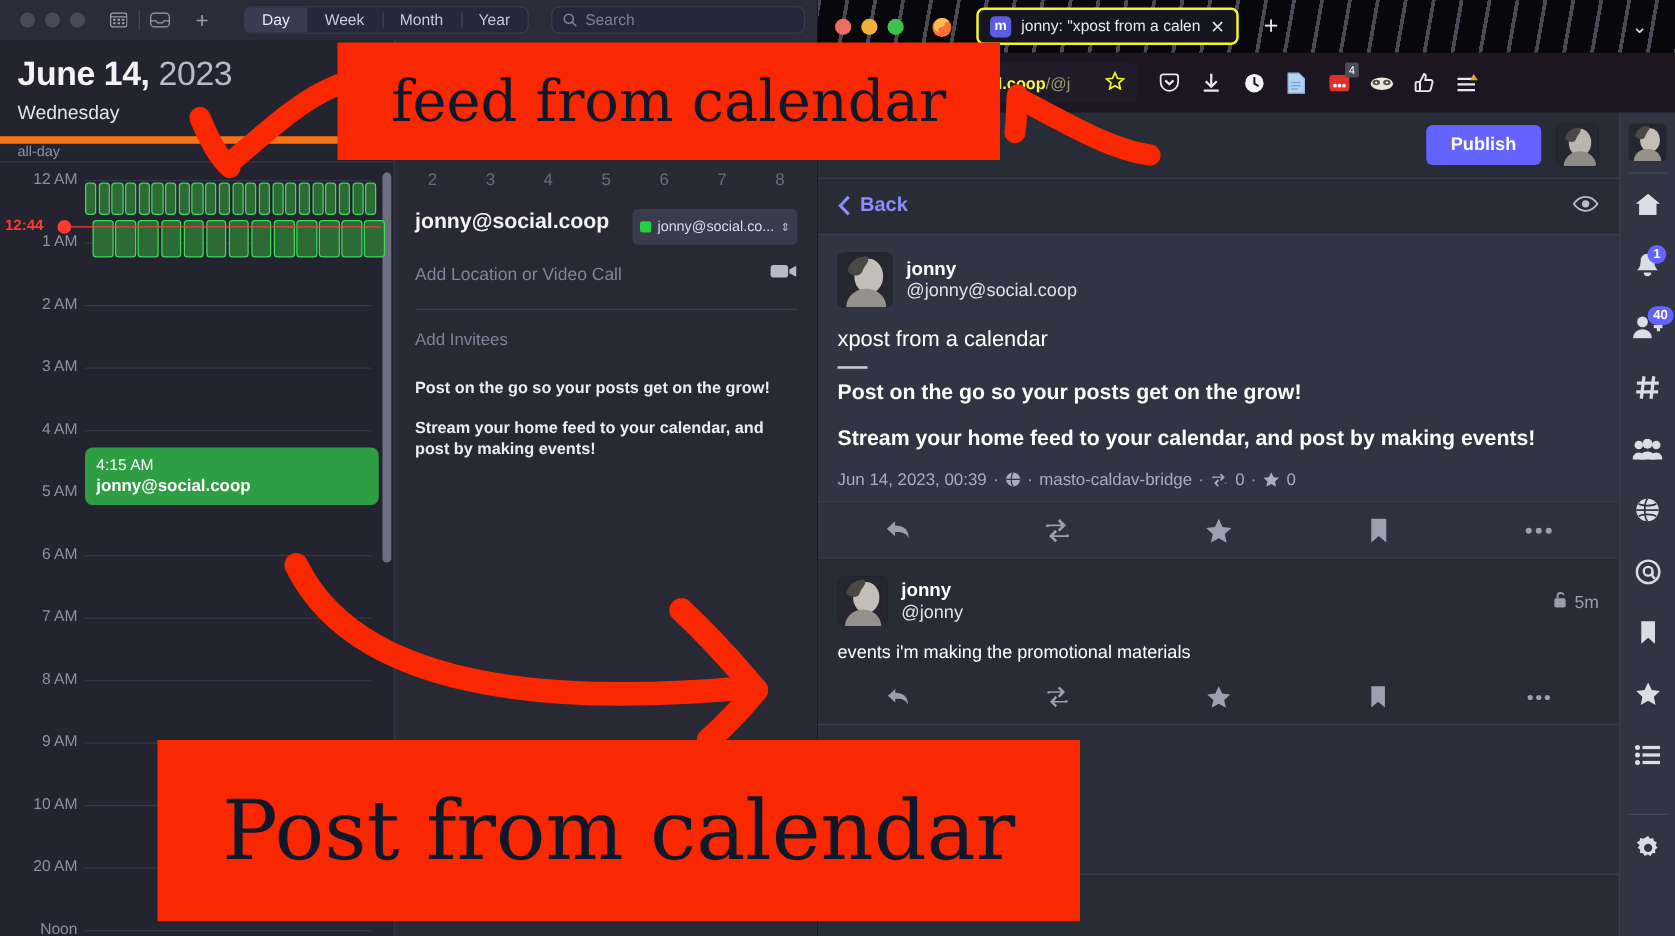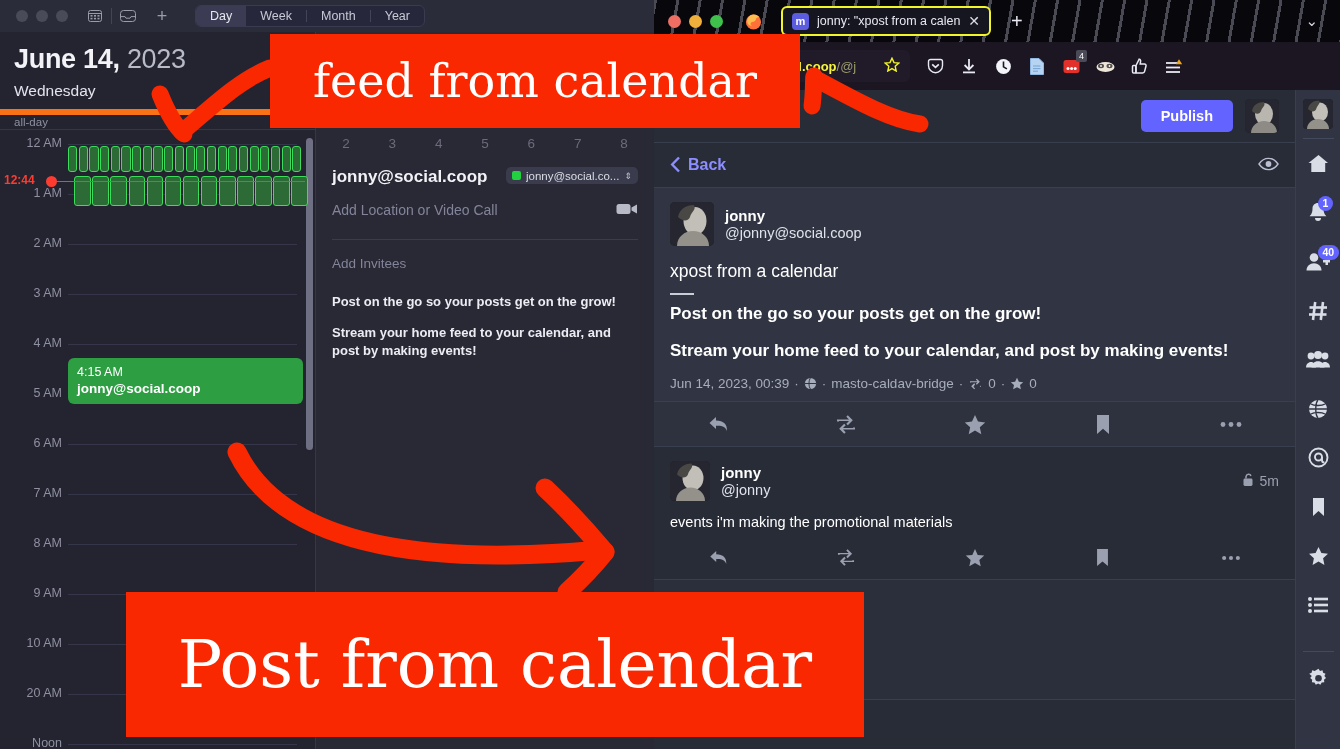--- a/index.html
+++ b/index.html
@@ -104,21 +104,21 @@
     background: #ff3b30; color: #fff; border-radius: 50%; width: 22px; height: 22px;
     line-height: 22px; margin: -4px 3px;
   }
   .d-title-row { display: flex; gap: 8px; margin-top: 16px; }
   .d-title {
     flex: 1 1 auto; font-size: 17px; font-weight: bold; color: #f2f2f7; line-height: 1.22;
     word-break: break-all;
   }
   .cal-pick {
     flex: 0 0 auto; align-self: flex-start; background: #3a3b4c; border-radius: 5px;
-    height: 17px; display: flex; align-items: center; gap: 5px; padding: 0 6px;
+    height: 29px; display: flex; align-items: center; gap: 5px; padding: 0 6px;
     font-size: 11.5px; color: #dcdce6; max-width: 140px;
   }
   .cal-pick .sw { width: 9px; height: 9px; background: #22d13f; border-radius: 2px; flex: 0 0 auto; }
   .cal-pick .nm { overflow: hidden; white-space: nowrap; text-overflow: ellipsis; }
   .cal-pick .ch { font-size: 9px; color: #c3c4d2; }
   .d-loc {
     margin-top: 14px; display: flex; align-items: center; justify-content: space-between;
     font-size: 14px; color: #83849a;
   }
   .d-when {
@@ -262,21 +262,21 @@
     width: 45px; height: 49px; display: flex; align-items: center; justify-content: center;
     color: #d9dde6; position: relative;
   }
   .nav-i .bdg {
     position: absolute; top: 6px; left: 22px; background: #6364ff; color: #fff;
     font-size: 10.5px; font-weight: bold; border-radius: 8px; padding: 1px 5px; line-height: 13px;
   }
 
   
   .ann {
-    position: absolute; background: #fa2800; color: #ffffff; z-index: 40;
+    position: absolute; background: #fa2800; color: #0f172a; z-index: 40;
     display: flex; align-items: center; justify-content: center;
     font-family: "DejaVu Serif", serif; white-space: nowrap;
   }
   #ann1 { left: 270px; top: 34px; width: 530px; height: 94px; font-size: 46px; }
   #ann2 { left: 126px; top: 592px; width: 738px; height: 145px; font-size: 66px; }
   .arrow { position: absolute; z-index: 39; pointer-events: none; }
 </style>
 </head>
 <body>
 
@@ -315,20 +315,27 @@
 
       <div class="seg">
         <div class="on">Day</div>
         <div>Week</div>
         <div class="vsep"></div>
         <div>Month</div>
         <div class="vsep"></div>
         <div>Year</div>
       </div>
 
+      <div class="srch">
+        <svg width="12" height="12" viewBox="0 0 12 12">
+            <circle cx="5" cy="5" r="3.6" fill="none" stroke="#7e7f92" stroke-width="1.3"></circle>
+            <line x1="7.7" y1="7.7" x2="11" y2="11" stroke="#7e7f92" stroke-width="1.3"></line>
+          </svg>
+        <span>Search</span>
+      </div>
     </div>
 
     <div class="cal-body">
 
       <div class="day-col">
         <div class="day-head">
           <div class="dnum">
             <b>June</b>&nbsp;<b>14,</b>&nbsp;<span>2023</span>
           </div>
           <div class="dow">Wednesday</div>

